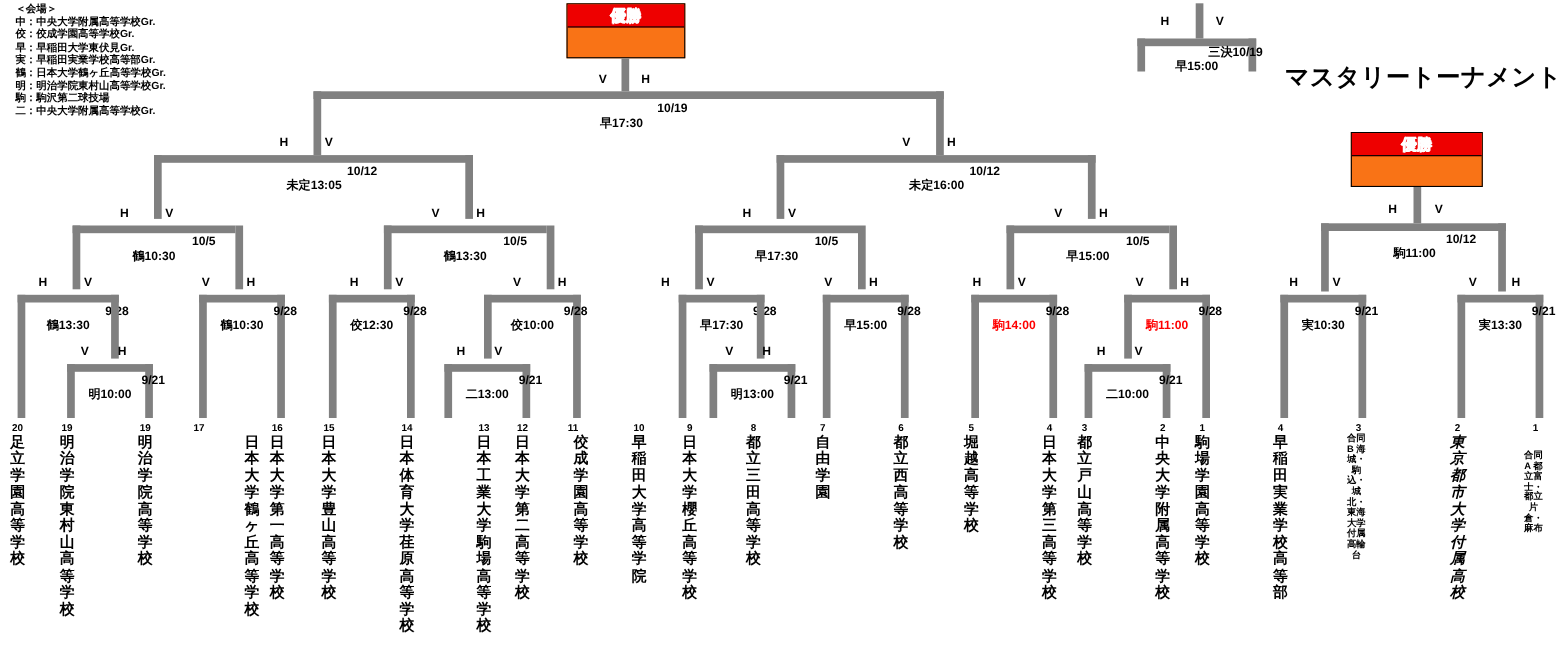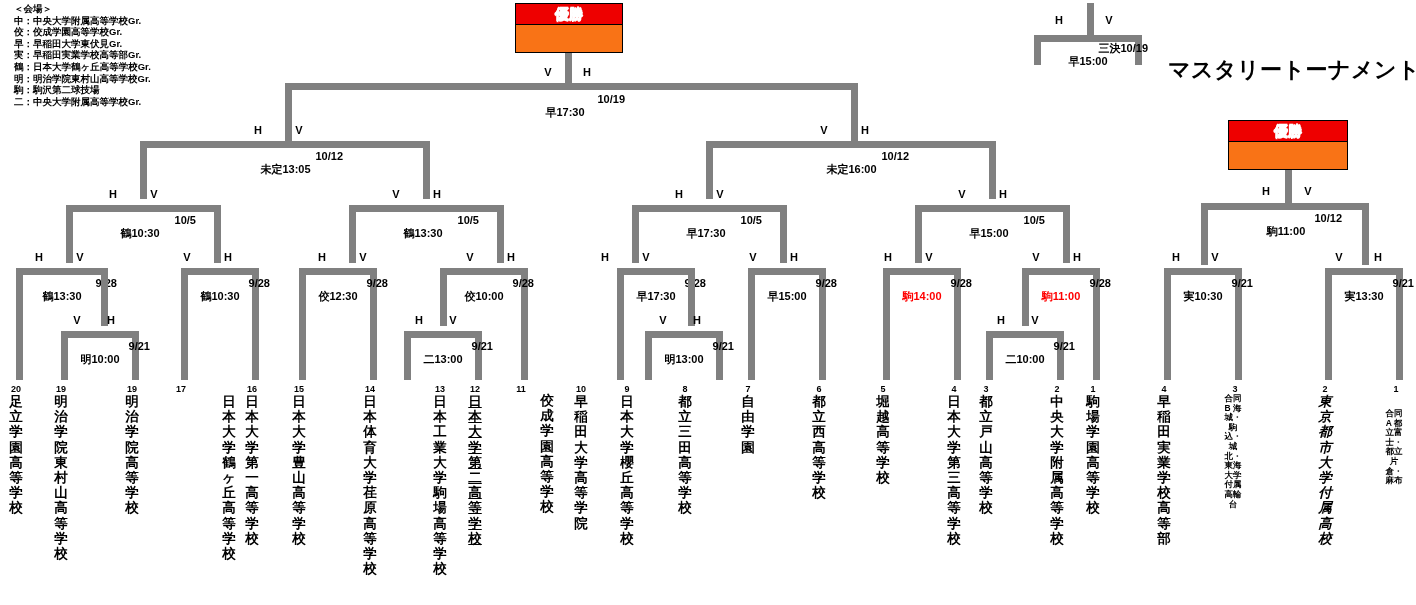--- a/index.html
+++ b/index.html
@@ -326,23 +326,23 @@
 <div class="abs team" style="left:240px;top:394px;">日本大学第一高等学校</div>
 
 <div class="abs seed" style="left:287px;top:384px;">15</div>
 <div class="abs team" style="left:287px;top:394px;">日本大学豊山高等学校</div>
 <div class="abs seed" style="left:358px;top:384px;">14</div>
 <div class="abs team" style="left:358px;top:394px;">日本体育大学荏原高等学校</div>
 
 <div class="abs seed" style="left:428px;top:384px;">13</div>
 <div class="abs team" style="left:428px;top:394px;">日本工業大学駒場高等学校</div>
 <div class="abs seed" style="left:463px;top:384px;">12</div>
-<div class="abs team" style="left:463px;top:394px;text-decoration:underline;">日本大学第二高等学校</div>
+<div class="abs team" style="left:463px;top:394px;">日本大学第二高等学校</div>
 <div class="abs seed" style="left:509px;top:384px;">11</div>
-<div class="abs team" style="left:535px;top:394px;font-family:Liberation Mono, monospace;">佼成学園高等学校</div>
+<div class="abs team" style="left:516px;top:394px;">佼成学園高等学校</div>
 
 <div class="abs seed" style="left:569px;top:384px;">10</div>
 <div class="abs team" style="left:569px;top:394px;">早稲田大学高等学院</div>
 <div class="abs seed" style="left:615px;top:384px;">9</div>
 <div class="abs team" style="left:615px;top:394px;">日本大学櫻丘高等学校</div>
 <div class="abs seed" style="left:673px;top:384px;">8</div>
 <div class="abs team" style="left:673px;top:394px;">都立三田高等学校</div>
 
 <div class="abs seed" style="left:736px;top:384px;">7</div>
 <div class="abs team" style="left:736px;top:394px;">自由学園</div>

